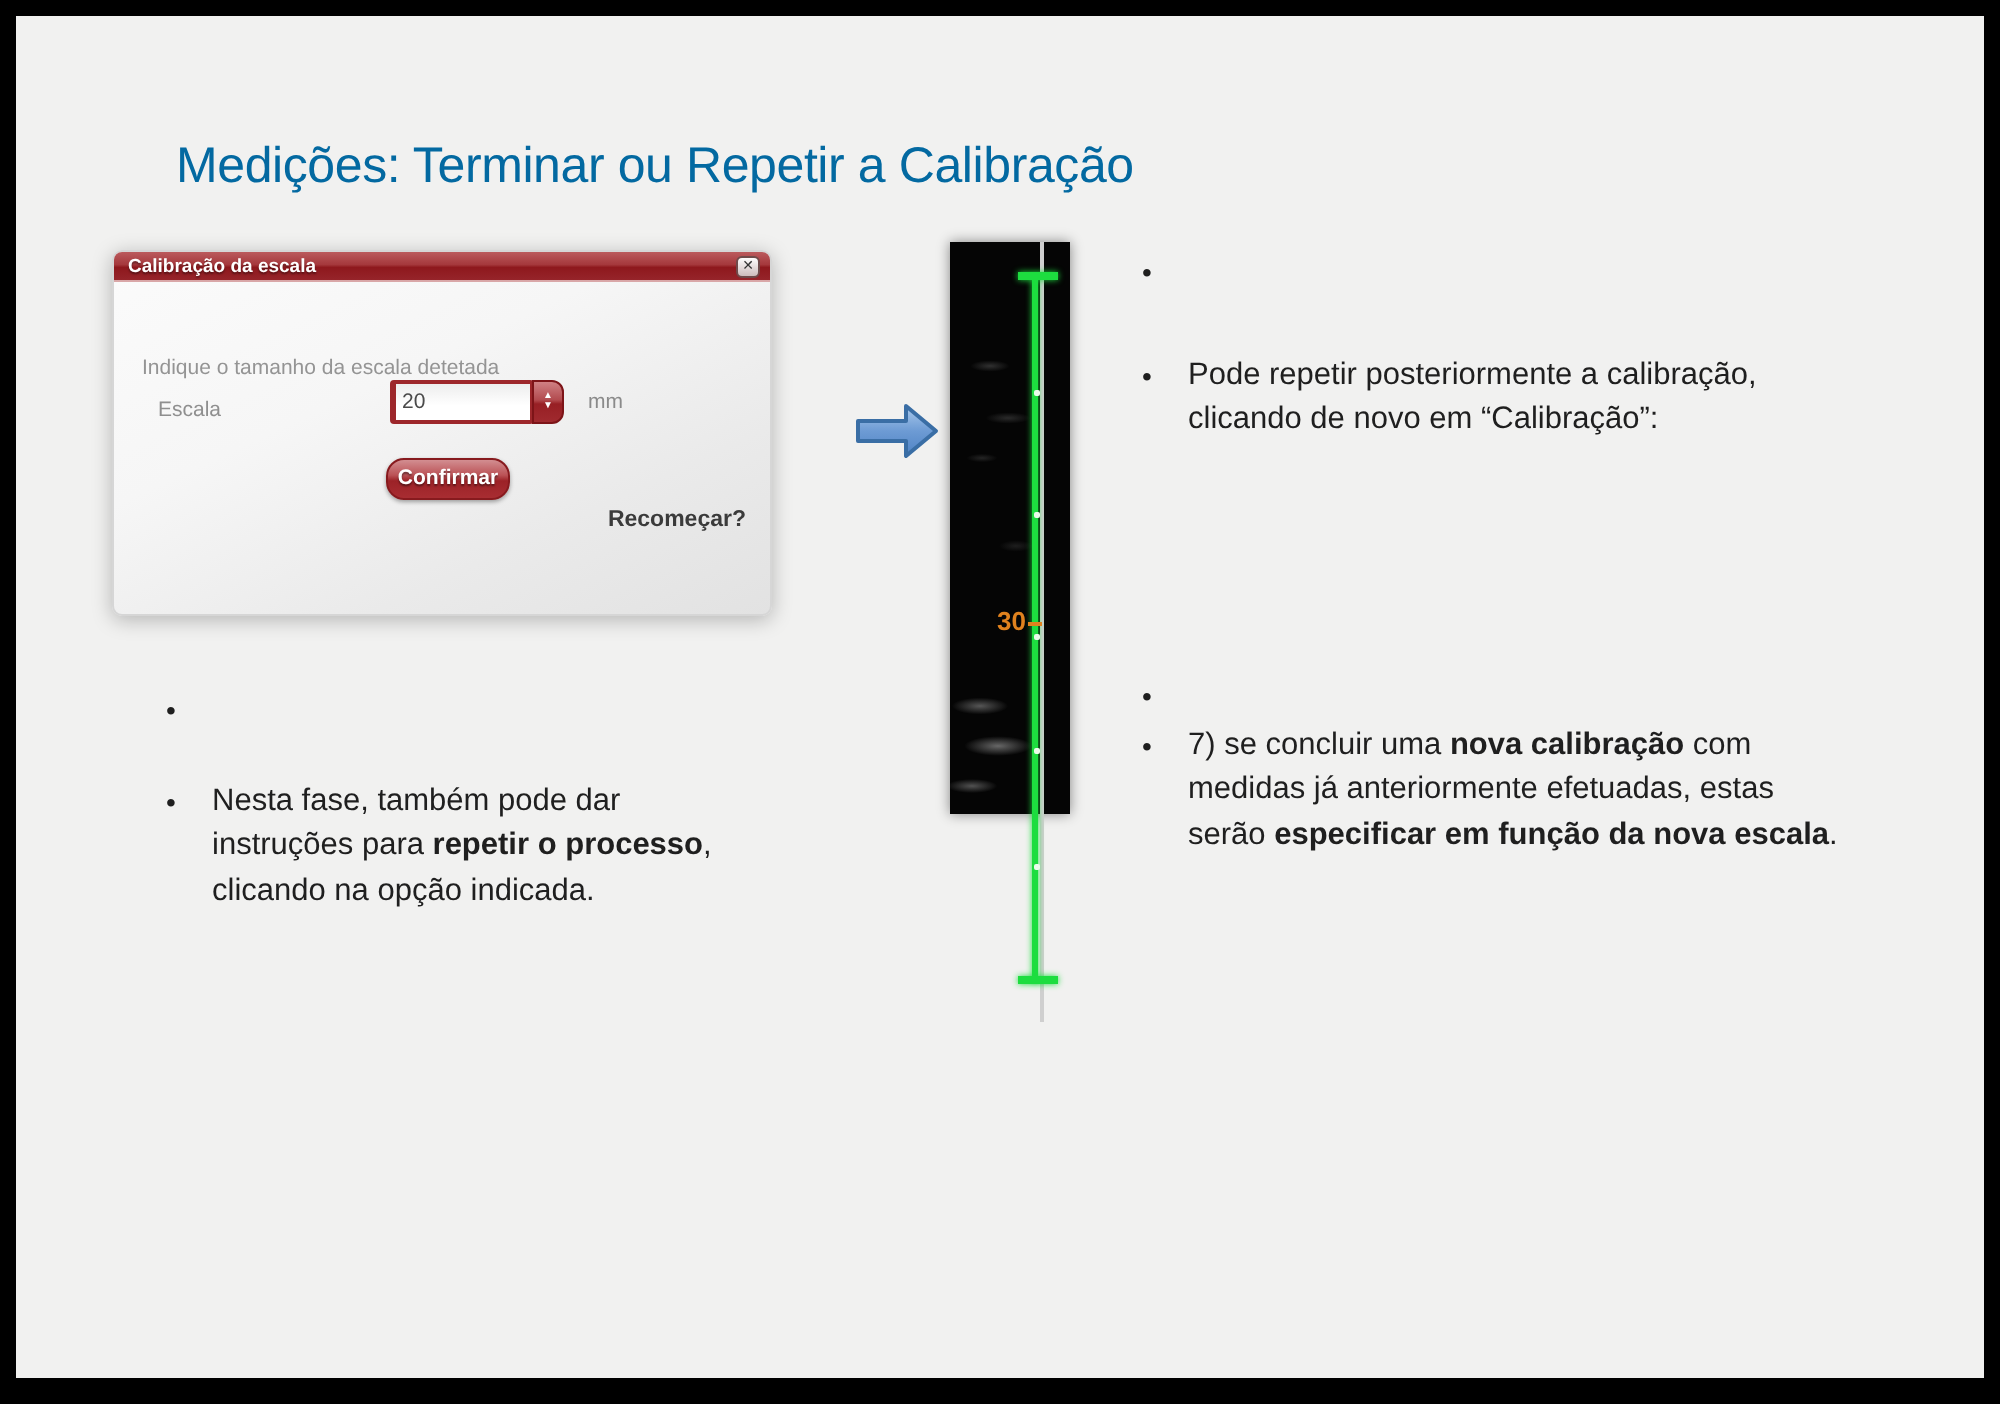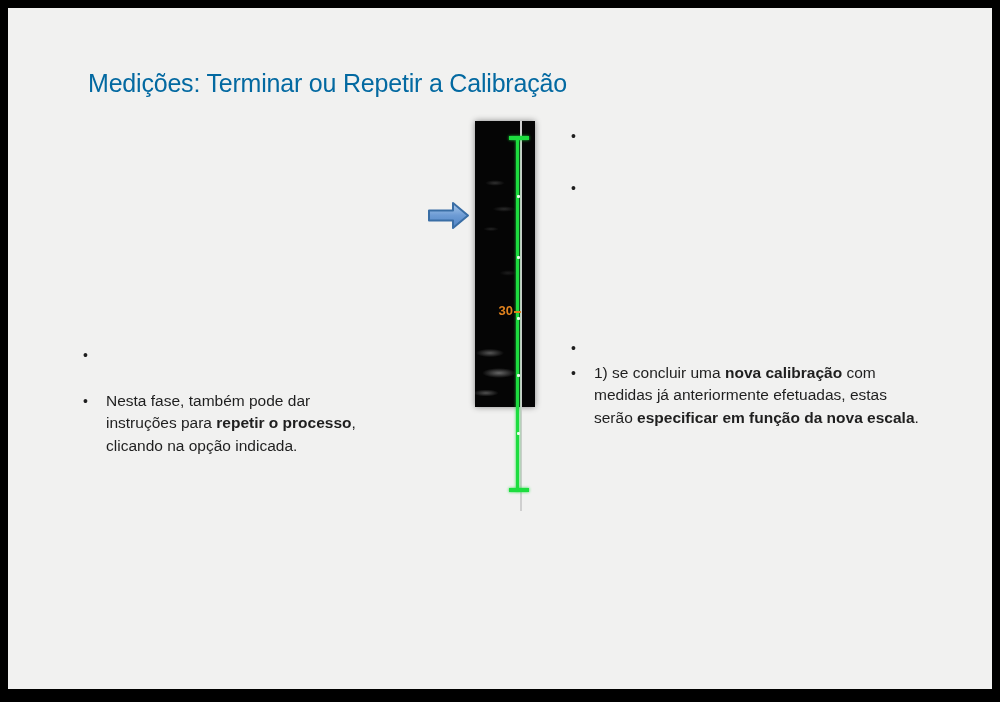--- a/index.html
+++ b/index.html
@@ -116,20 +116,36 @@
   .right-bullets-bottom{left:563px;top:329px;width:410px;}
   .right-bullets-bottom li{margin-bottom:2px;}
 </style>
 </head>
 <body>
 
 <div class="slide">
 
   <div class="slide-title">Medições: Terminar ou Repetir a Calibração</div>
 
+  <div class="dialog">
+    <div class="dialog-titlebar">
+      <span class="dialog-title">Calibração da escala</span>
+    </div>
+    <div class="dialog-close">✕</div>
+    <div class="dialog-instruction">Indique o tamanho da escala detetada</div>
+    <div class="dialog-field-label">Escala</div>
+    <div class="dialog-input">20</div>
+    <div class="dialog-spinner">
+      <span class="spin-arrow">▲</span>
+      <span class="spin-arrow">▼</span>
+    </div>
+    <div class="dialog-unit">mm</div>
+    <div class="confirm-btn">Confirmar</div>
+    <div class="restart-link">Recomeçar?</div>
+  </div>
 
   <div class="arrow-wrap">
     <svg width="44" height="31" viewBox="0 0 44 31">
       <defs>
         <linearGradient id="ag" x1="0" y1="0" x2="0" y2="1">
           <stop offset="0" stop-color="#a9c9ec"></stop>
           <stop offset="0.5" stop-color="#6d9bd4"></stop>
           <stop offset="1" stop-color="#4f83c4"></stop>
         </linearGradient>
       </defs>
@@ -162,28 +178,30 @@
 clicando na opção indicada.</span></span>
     </li>
   </ul>
 
   <ul class="bullets right-bullets-top">
     <li>
       <span class="bullet-dot">•</span>
     </li>
     <li>
       <span class="bullet-dot">•</span>
+      <span class="btext"><span>Pode repetir posteriormente a calibração,
+clicando de novo em “Calibração”:</span></span>
     </li>
   </ul>
 
   <ul class="bullets right-bullets-bottom">
     <li>
       <span class="bullet-dot">•</span>
     </li>
     <li>
       <span class="bullet-dot">•</span>
-      <span class="btext"><span>1) se concluir uma </span><span class="b">nova calibração</span><span> com
+      <span class="btext"><span>7) se concluir uma </span><span class="b">nova calibração</span><span> com
 medidas já anteriormente efetuadas, estas
 serão </span><span class="b">especificar em função da nova escala</span><span>.</span></span>
     </li>
   </ul>
 
 </div>
 
 </body></html>

